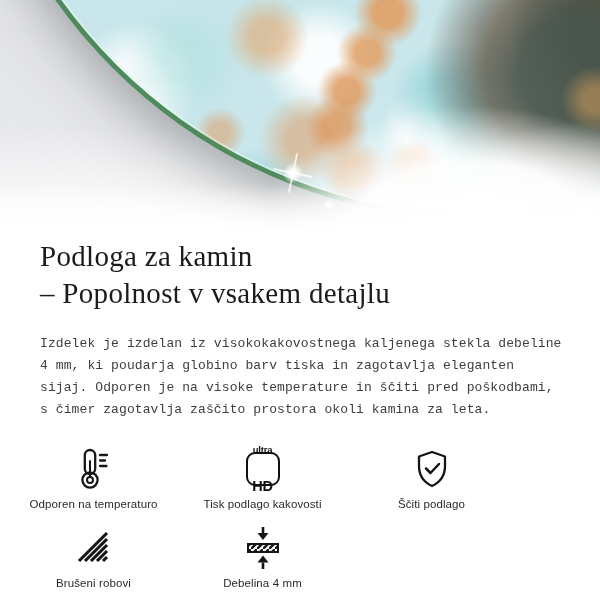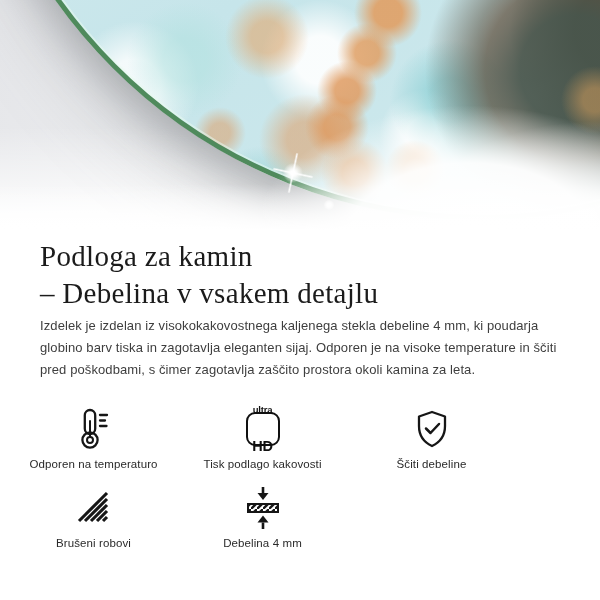--- a/index.html
+++ b/index.html
@@ -57,22 +57,22 @@
             linear-gradient(to right, transparent 46%, rgba(255,255,255,.95) 50%, transparent 54%),
             linear-gradient(to bottom, transparent 46%, rgba(255,255,255,.95) 50%, transparent 54%); }
   .sparkle-small { position:absolute; z-index:3; left:324px; top:200px; width:10px; height:10px;
           border-radius:50%;
           background:radial-gradient(circle, rgba(255,255,255,.9) 0 2px, rgba(255,255,255,0) 6px); }
 
   
   h1 { margin:8px 0 0 40px; font-family:"Liberation Serif", serif; font-weight:400;
        font-size:29px; line-height:37px; color:#1b1b1b; letter-spacing:.3px; }
   h1 span { display:block; }
-  .desc { margin:3px 40px 0 40px; width:522px; font-size:13px; line-height:22px;
-          color:#3e3e3e; letter-spacing:.1px; hyphens:auto; }
+  .desc { margin:21px 40px 0 40px; width:522px; font-size:13px; line-height:22px;
+          color:#3e3e3e; letter-spacing:.1px; hyphens:auto;font-family:Liberation Mono, monospace; }
 
   
   .features { margin:25px 0 0 9px; display:grid; grid-template-columns:169px 169px 169px;
               row-gap:15px; }
   .feature { display:flex; flex-direction:column; align-items:center; }
   .icon-box { height:46px; display:flex; align-items:center; justify-content:center; }
   .feature-label { margin-top:6px; font-size:11.5px; color:#2a2a2a; letter-spacing:.1px; }
   .icon-box svg { display:block; }
 
   .uhd { width:34px; height:34px; border:2.5px solid #101010; border-radius:9px;
@@ -86,21 +86,21 @@
 
 <div class="hero">
   <div class="glass-disc"></div>
   <div class="hero-fade"></div>
   <div class="sparkle"></div>
   <div class="sparkle-small"></div>
 </div>
 
 <h1>
   <span>Podloga za kamin</span>
-  <span>– Debelina v vsakem detajlu</span>
+  <span>– Popolnost v vsakem detajlu</span>
 </h1>
 
 <p class="desc">Izdelek je izdelan iz visokokakovostnega kaljenega stekla debeline 4 mm, ki poudarja globino barv tiska in zagotavlja eleganten sijaj. Odporen je na visoke temperature in ščiti pred poškodbami, s čimer zagotavlja zaščito prostora okoli kamina za leta.</p>
 
 <div class="features">
 
   <div class="feature">
     <div class="icon-box">
       <svg width="44" height="44" viewBox="0 0 44 44" fill="none" stroke="#161616" stroke-width="2.3" stroke-linecap="round">
         <rect x="12.8" y="3" width="10.4" height="24" rx="5.2"></rect>
@@ -125,21 +125,21 @@
     <div class="feature-label">Tisk podlago kakovosti</div>
   </div>
 
   <div class="feature">
     <div class="icon-box">
       <svg width="36" height="40" viewBox="0 0 36 40" fill="none" stroke="#161616" stroke-width="2.3" stroke-linejoin="round" stroke-linecap="round">
         <path d="M18 3 L31 7.5 V17 C31 26.5 25.5 33.5 18 37 C10.5 33.5 5 26.5 5 17 V7.5 Z"></path>
         <polyline points="12,19.5 16.5,24 25,15" stroke-width="2.5"></polyline>
       </svg>
     </div>
-    <div class="feature-label">Ščiti debeline</div>
+    <div class="feature-label">Ščiti podlago</div>
   </div>
 
 
   <div class="feature">
     <div class="icon-box">
       <svg width="36" height="36" viewBox="0 0 36 36" fill="none" stroke="#161616" stroke-width="3.1">
         <line x1="3" y1="31" x2="31" y2="3"></line>
         <line x1="9" y1="31" x2="31" y2="9"></line>
         <line x1="15" y1="31" x2="31" y2="15"></line>
         <line x1="21" y1="31" x2="31" y2="21"></line>

